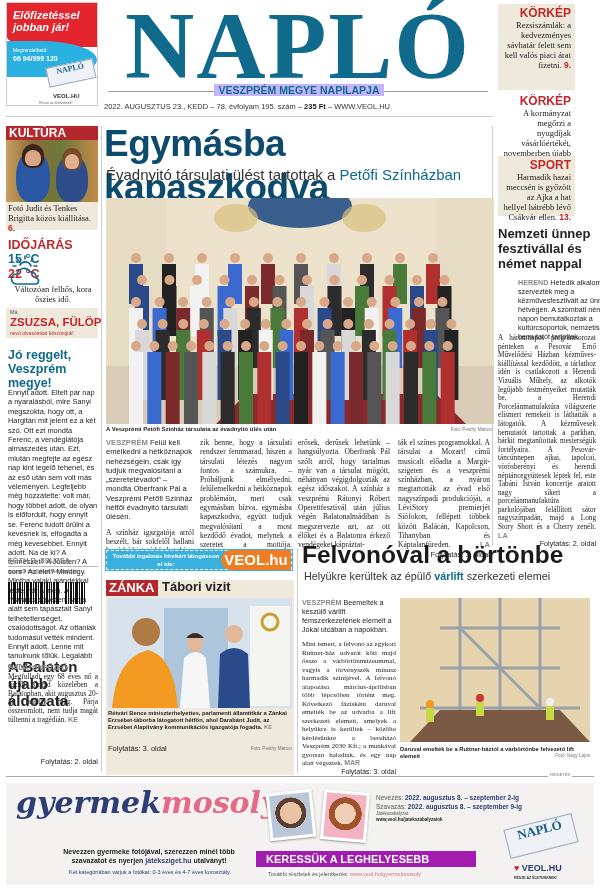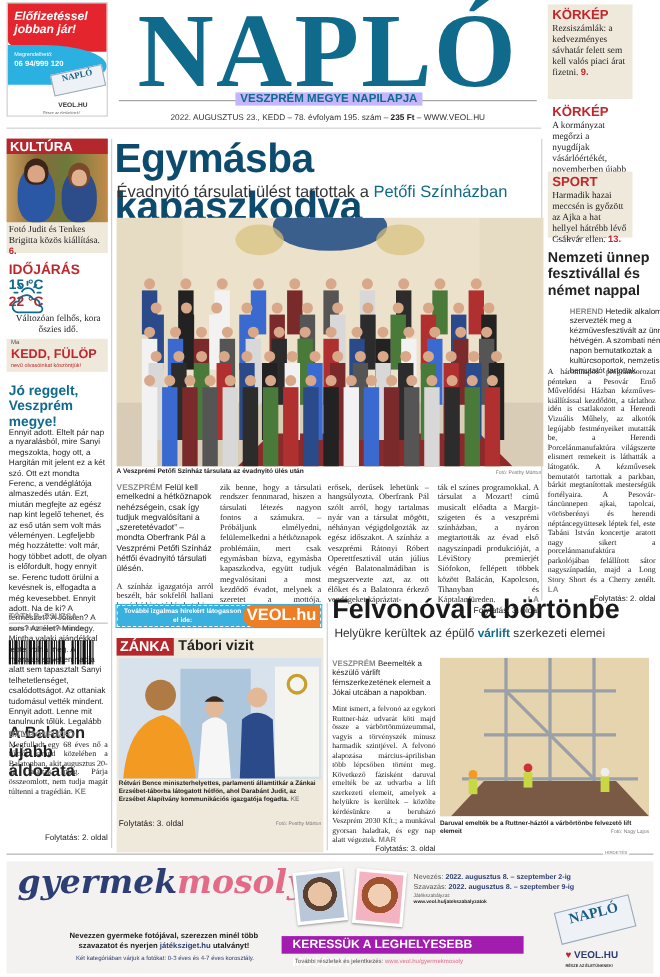--- a/index.html
+++ b/index.html
@@ -16,25 +16,25 @@
 #promo .t1{position:absolute;left:6px;top:6px;color:#fff;font-weight:bold;font-style:italic;font-size:11px;line-height:12px}
 #promo .t2{position:absolute;left:6px;top:44px;color:#fff;font-size:5px}
 #promo .t3{position:absolute;left:6px;top:52px;color:#fff;font-weight:bold;font-size:7px}
 #promo .paper{position:absolute;left:40px;top:60px;width:48px;height:20px;background:#eef2f6;border:1px solid #9ab;transform:rotate(-12deg)}
 #promo .paper span{display:block;color:#1a5e86;font-weight:bold;font-size:8px;text-align:center;font-family:"Liberation Serif",serif}
 #promo .v{position:absolute;left:46px;top:90px;font-size:6px;font-weight:bold;color:#333}
 #promo .v2{position:absolute;left:32px;top:98px;font-size:3.5px;color:#666}
 #masthead{left:104px;top:0;width:388px;height:92px;text-align:center;font-family:"Liberation Serif",serif;font-weight:bold;font-size:96px;line-height:92px;color:#0f6a8c;letter-spacing:2px}
 #subhead{left:110px;top:84px;width:378px;text-align:center;font-size:10.5px;font-weight:bold;color:#0f6a8c}
 #subhead-line{left:108px;top:91px;width:380px;height:1px;background:#999}
-#dateline{left:104px;top:102px;width:388px;text-align:center;font-size:7.5px;color:#333}
+#dateline{left:104px;top:102px;width:388px;text-align:left;font-size:7.5px;color:#333}
 #dateline b{font-weight:bold;color:#222}
 #top-rule{left:6px;top:116px;width:486px;height:1px;background:#ccc}
 
-.teaser{position:absolute;left:498px;width:77px;text-align:left;font-size:8.5px;line-height:10px}
+.teaser{position:absolute;left:498px;width:77px;text-align:right;font-size:8.5px;line-height:10px}
 .teaser.beige{background:#efe9dc;padding:3px 4px}
 .teaser h3{font-family:"Liberation Sans",sans-serif;font-size:12px;font-weight:bold;color:#c0272d;line-height:13px}
 .teaser .pg{color:#c0272d;font-weight:bold;font-family:"Liberation Sans",sans-serif}
 
 #kultura-box{left:6px;top:126px;width:92px;height:104px;background:#efe9dc}
 #kultura-label{left:6px;top:126px;width:92px;height:14px;background:#b3272d;color:#fff;font-weight:bold;font-size:12px;line-height:14px;padding-left:3px}
 #kultura-photo{left:6px;top:140px;width:92px;height:62px;background:linear-gradient(90deg,#c9a060 0%,#8a6a3a 30%,#6b7a3a 60%,#c28a4a 100%)}
 .person{position:absolute;border-radius:50% 50% 40% 40%}
 #kultura-caption{left:8px;top:203px;width:90px;font-size:8.5px;line-height:10px}
 #idojaras{left:8px;top:238px;width:90px;text-align:left}
@@ -184,21 +184,21 @@
       <line x1="25" y1="5" x2="23" y2="7"></line>
     <line x1="5" y1="12" x2="8" y2="12"></line>
       <line x1="29" y1="12" x2="26" y2="12"></line>
     <path d="M8 30 a5 5 0 0 1 1-10 a7 7 0 0 1 13-2 a5 5 0 0 1 6 6 a3 3 0 0 1-1 6 z"></path>
   </g>
 </svg>
 <div id="weather-desc" class="abs serif">Változóan felhős, kora őszies idő.</div>
 
 <div id="nevnap-box" class="abs"></div>
 <div id="nevnap-ma" class="abs sans">Ma</div>
-<div id="nevnap-name" class="abs sans">KEDD, FÜLÖP</div>
+<div id="nevnap-name" class="abs sans">ZSUZSA, FÜLÖP</div>
 <div id="nevnap-sub" class="abs sans">nevű olvasóinkat köszöntjük!</div>
 
 <div id="jo-reggelt" class="abs sans">Jó reggelt, Veszprém megye!</div>
 <div id="column-text" class="abs sans">Ennyit adott. Eltelt pár nap a nyaralásból, mire Sanyi megszokta, hogy ott, a Hargitán mit jelent ez a két szó. Ott ezt mondta Ferenc, a vendéglátója almaszedés után. Ezt, miután megfejte az egész nap kint legelő tehenet, és az eső után sem volt más véleményen. Legfeljebb még hozzátette: volt már, hogy többet adott, de olyan is előfordult, hogy ennyit se. Ferenc tudott örülni a kevésnek is, elfogadta a még kevesebbet. Ennyit adott. Na de ki? A természet? A Jóisten? A sors? Az élet? Mindegy. Mintha valaki ajándékkal lepte volna meg. A nyaralás egyetlen napja alatt sem tapasztalt Sanyi telhetetlenséget, csalódottságot. Az ottaniak tudomásul vették mindent. Ennyit adott. Lenne mit tanulnunk tőlük. Legalább ennyit.</div>
 <div id="author" class="abs sans">TÓTH B. ZSUZSA</div>
 <div id="author-line" class="abs"></div>
 <div id="author-email" class="abs sans">zsuzsa.b.toth@veszpreminaplo.hu</div>
 <div id="barcode" class="abs">
   <span style="width:2px"></span><span style="width:1px"></span><span style="width:3px"></span><span style="width:1px"></span><span style="width:2px"></span><span style="width:1px"></span><span style="width:1px"></span><span style="width:3px"></span><span style="width:2px"></span><span style="width:1px"></span><span style="width:2px"></span><span style="width:1px"></span><span style="width:3px"></span><span style="width:1px"></span><span style="width:2px"></span><span style="width:1px"></span><span style="width:1px"></span><span style="width:2px"></span><span style="width:3px;margin-right:6px"></span><span style="width:2px"></span><span style="width:1px"></span><span style="width:2px"></span><span style="width:1px"></span><span style="width:3px"></span><span style="width:1px"></span><span style="width:2px"></span><span style="width:1px"></span>
 </div>

